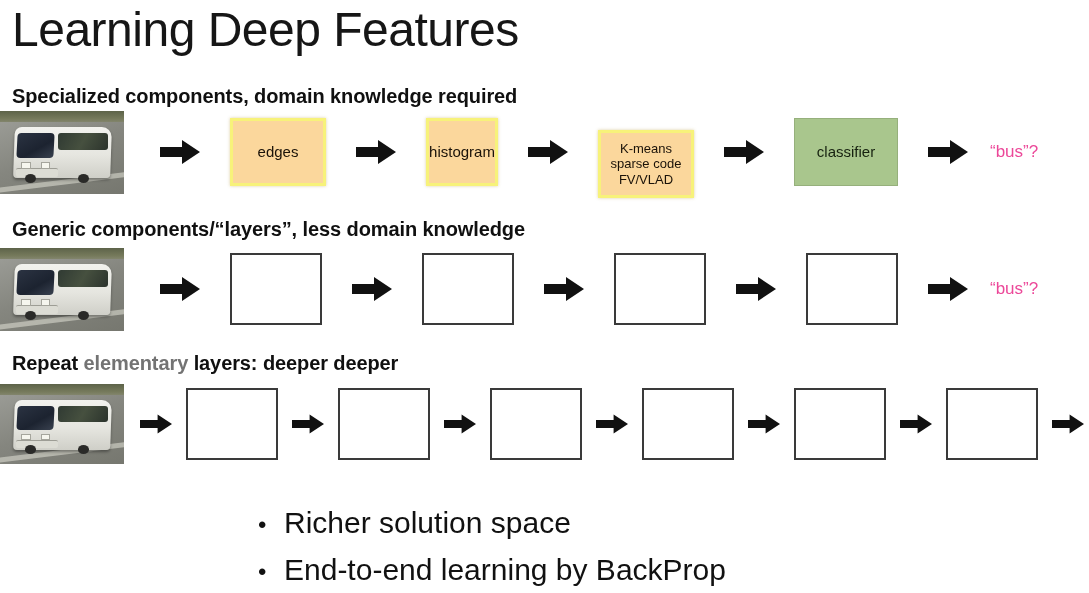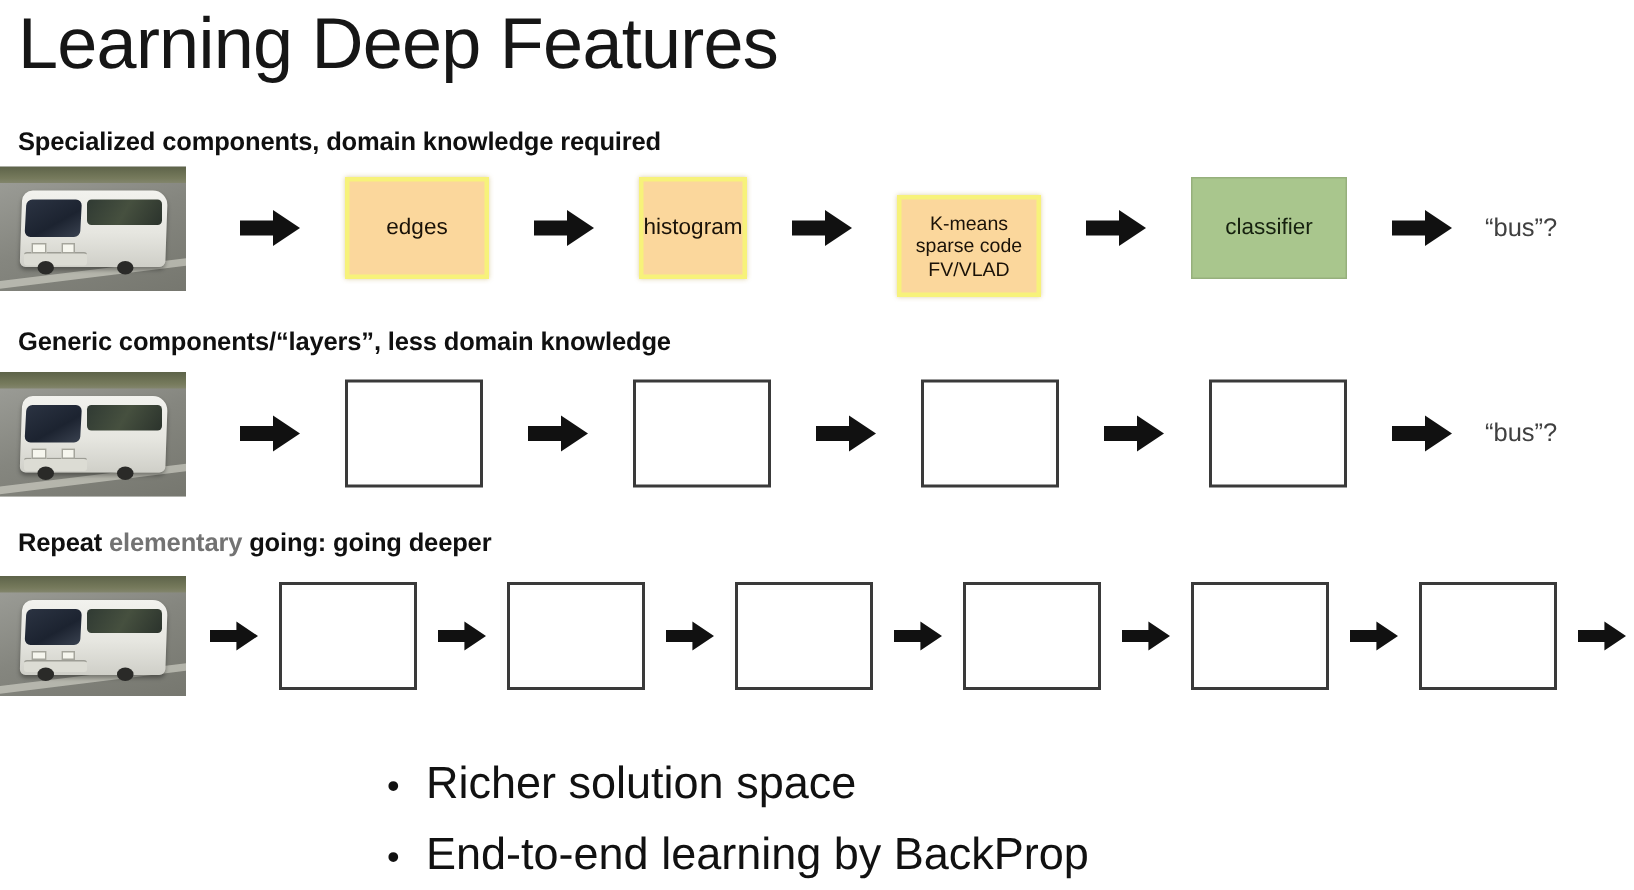--- a/index.html
+++ b/index.html
@@ -26,21 +26,21 @@
     font-weight: 400;
     letter-spacing: -0.5px;
     color: #161616;
     line-height: 64px;
     white-space: nowrap;
   }
 
   
   .caption {
     position: absolute;
-    font-size: 17px;
+    font-size: 20px;
     font-weight: 600;
     color: #101010;
     white-space: nowrap;
     letter-spacing: -0.1px;
   }
   .caption .hl {
     color: #737373;
     font-weight: 700;
   }
   #caption-1 { left: 12px; top: 85px; }
@@ -184,21 +184,21 @@
   }
   .pbox.empty {
     background: #ffffff;
     border: 2px solid #3a3a3a;
   }
 
   
   .answer {
     flex: 0 0 auto;
     font-size: 17px;
-    color: #404040;
+    color: #ec4899;
     white-space: nowrap;
   }
 
   
   .bullets {
     position: absolute;
     left: 258px;
     top: 500px;
     font-size: 30px;
     color: #111111;
@@ -326,21 +326,21 @@
     <div class="pbox empty" style="width: 92px; height: 72px;"></div>
     <span class="arrow" style="margin-left: 30px; margin-right: 22px;">
       <svg width="40" height="26" viewBox="0 0 40 26">
         <path d="M0 8 L22 8 L22 1 L40 13 L22 25 L22 18 L0 18 Z" fill="#111111"></path>
       </svg>
     </span>
     <span class="answer">“bus”?</span>
   </div>
 
 <div class="caption" id="caption-3">
-  <span>Repeat </span><span class="hl">elementary</span><span> going: going deeper</span>
+  <span>Repeat </span><span class="hl">elementary</span><span> layers: deeper deeper</span>
 </div>
 
 <div class="row" id="row-3">
     <div class="bus-photo" id="img-3">
       <div class="sky-band"></div>
       <div class="road"></div>
       <div class="body"></div>
       <div class="sidewin"></div>
       <div class="windshield"></div>
       <div class="bumper"></div>

